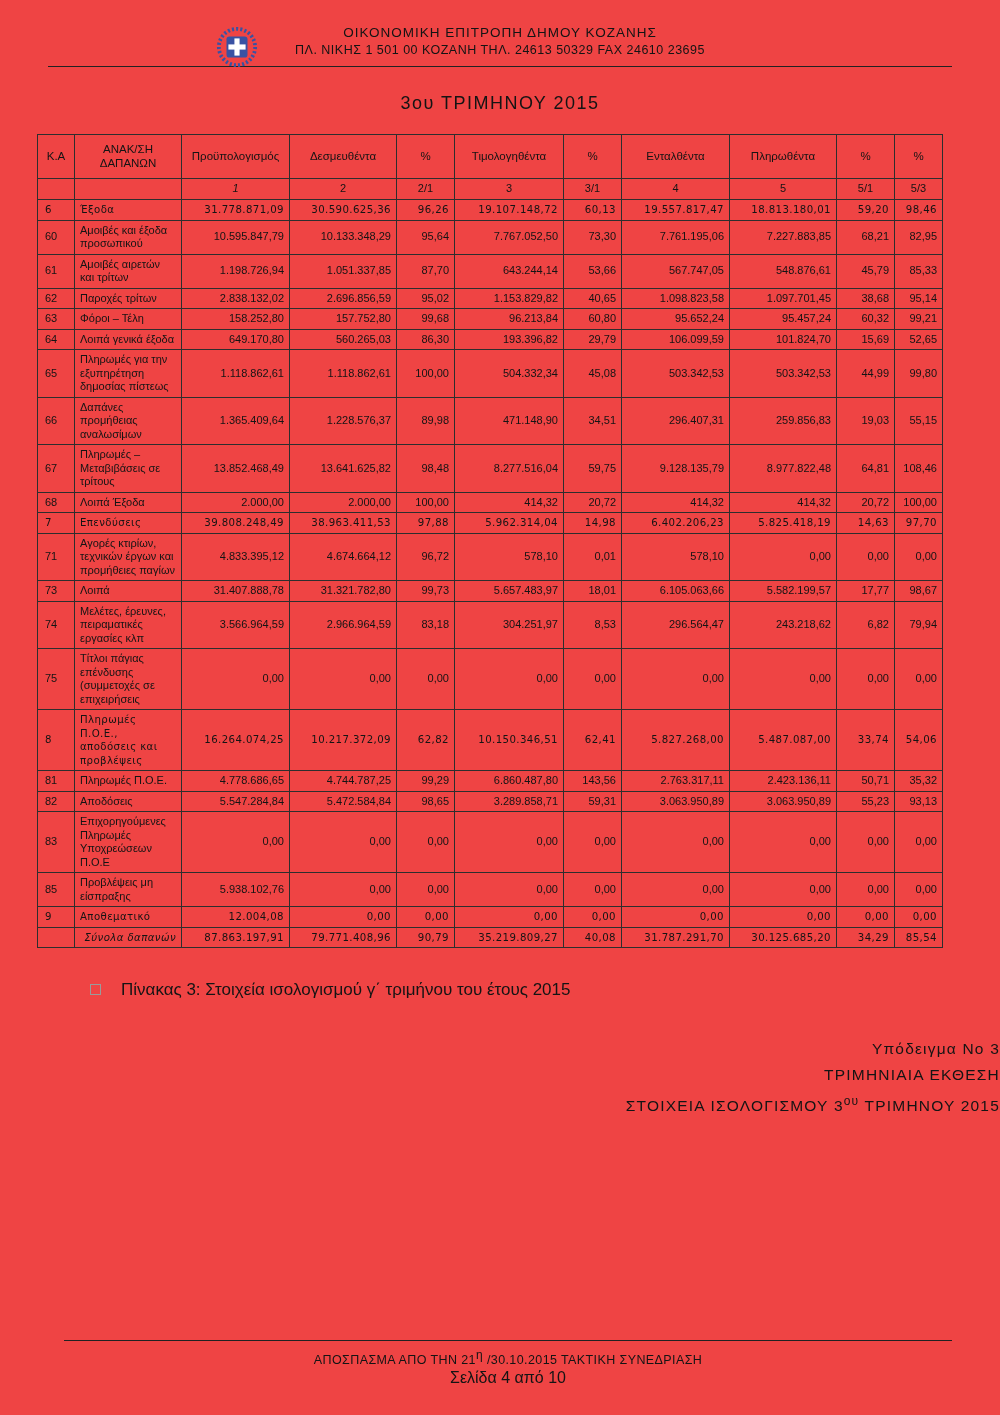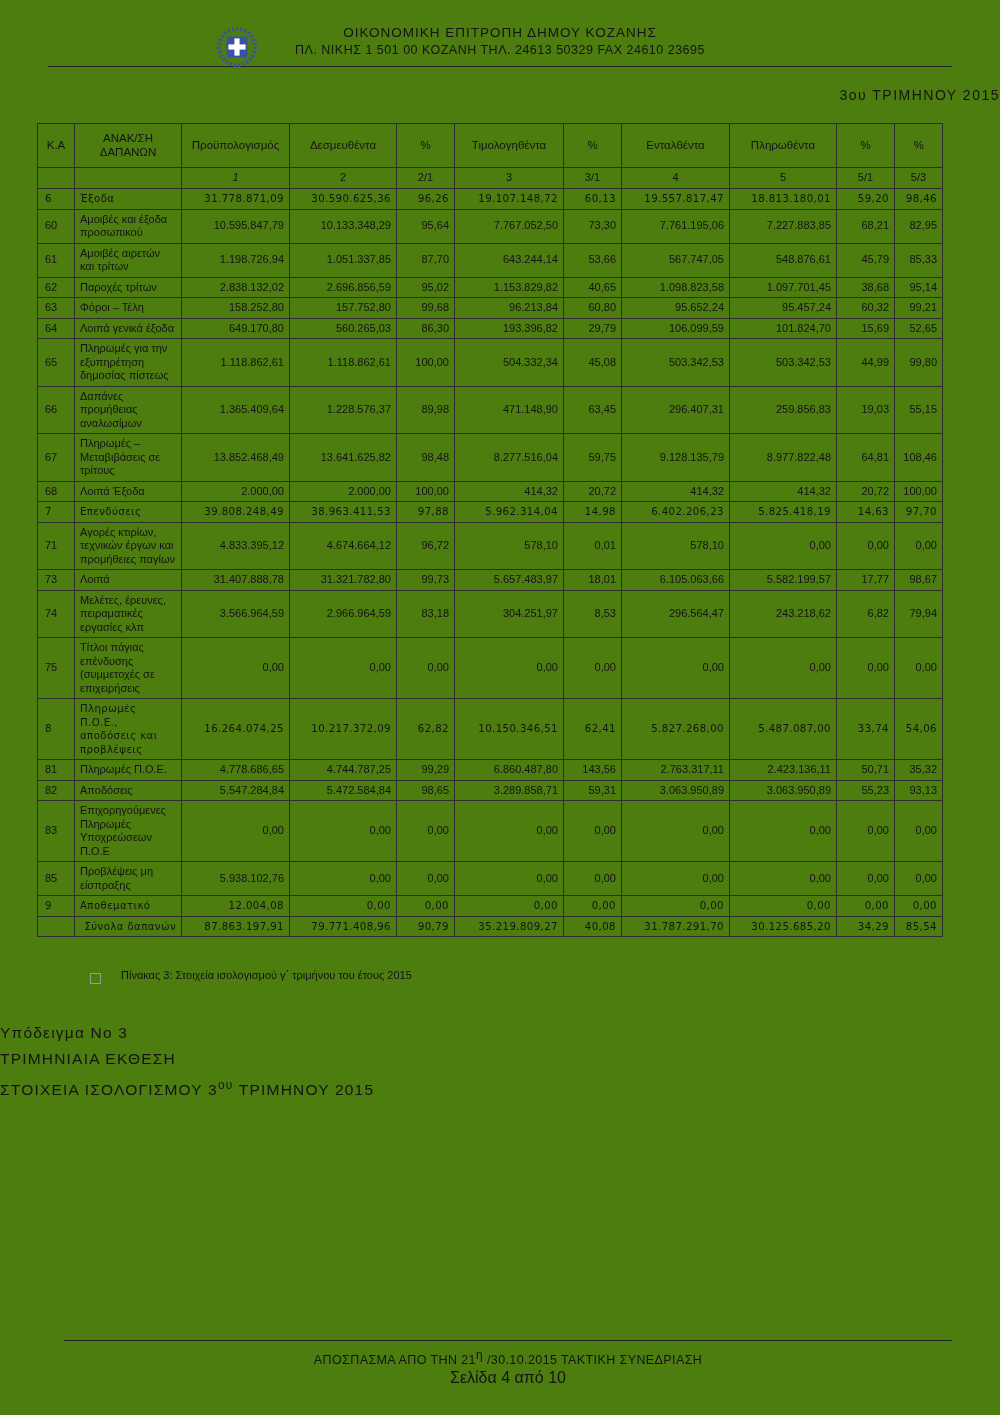--- a/index.html
+++ b/index.html
@@ -1,49 +1,49 @@
 <!DOCTYPE html>
 <html><head>
 <meta charset="utf-8">
 <style>
   * { margin:0; padding:0; box-sizing:border-box; }
   html,body { background:#ffffff; }
   .page {
     position:relative; width:1000px; height:1415px; margin:0 auto;
-    background:#4d7c0f; color:#141414;
+    background:#ef4444; color:#141414;
     font-family:"Liberation Sans", sans-serif; overflow:hidden;
   }
   
   .doc-header { position:relative; padding-top:24px; text-align:center; }
   .logo { position:absolute; left:216px; top:26px; width:42px; height:42px; }
   .org-line1 { font-size:13.5px; letter-spacing:1px; line-height:18px; }
   .org-line2 { font-size:12.5px; letter-spacing:0.5px; line-height:17px; }
   .header-rule { border:none; border-top:1.6px solid #222; margin:7px 48px 0 48px; }
-  .doc-title { margin-top:20px; text-align:right; font-size:14px; letter-spacing:1.5px; }
+  .doc-title { margin-top:26px; text-align:center; font-size:18px; letter-spacing:1.5px; }
   
   table.budget {
     margin:20px 0 0 37px; width:905px;
     border-collapse:collapse; table-layout:fixed;padding-left:14px;
   }
   .budget th, .budget td {
     border:1px solid #2e2e2e; font-size:11px; line-height:13.5px;
     padding:3px 5px; vertical-align:middle; word-wrap:break-word;
   }
   .budget th.h  { font-weight:normal; font-size:11.5px; text-align:center; height:44px; }
   .budget th.idx { font-weight:normal; font-size:11px; text-align:center; height:21px; }
   .idx-italic { font-style:italic; }
   .budget td.ka { text-align:left; padding-left:7px; }
   .budget td.label { text-align:left; }
   .budget td.num { text-align:right; }
   .budget tr.emph td { font-family:"DejaVu Sans", sans-serif; font-size:10.2px; letter-spacing:0.4px; }
-  .budget tr.total td.label { text-align:right;border-radius:8px; }
+  .budget tr.total td.label { font-style:italic; text-align:right;border-radius:8px; }
   
-  .table-caption { display:flex; align-items:flex-start; margin:32px 0 0 90px; font-size:11px; }
+  .table-caption { display:flex; align-items:flex-start; margin:32px 0 0 90px; font-size:17px; }
   .bullet-square { width:11px; height:11px; border:1.5px solid #9a9a9a; margin:4px 20px 0 0; flex:none; }
-  .subtitle-block { margin-top:36px; text-align:left; font-size:15.5px; line-height:26px; letter-spacing:1.2px; }
+  .subtitle-block { margin-top:36px; text-align:right; font-size:15.5px; line-height:26px; letter-spacing:1.2px; }
   sup.sm { font-size:12px; }
   
   .doc-footer { position:absolute; left:16px; right:0; top:1340px; text-align:center; }
   .footer-rule { border:none; border-top:1.4px solid #222; margin:0 48px 6px 48px; }
   .footer-line1 { font-size:12.5px; letter-spacing:0.4px; line-height:17px; }
   .footer-line2 { font-size:16px; line-height:17px; }
 </style>
 </head>
 <body>
 
@@ -200,21 +200,21 @@
           <td class="num">44,99</td>
           <td class="num">99,80</td>
         </tr>
         <tr>
           <td class="ka">66</td>
           <td class="label">Δαπάνες προμήθειας αναλωσίμων</td>
           <td class="num">1.365.409,64</td>
           <td class="num">1.228.576,37</td>
           <td class="num">89,98</td>
           <td class="num">471.148,90</td>
-          <td class="num">63,45</td>
+          <td class="num">34,51</td>
           <td class="num">296.407,31</td>
           <td class="num">259.856,83</td>
           <td class="num">19,03</td>
           <td class="num">55,15</td>
         </tr>
         <tr>
           <td class="ka">67</td>
           <td class="label">Πληρωμές – Μεταβιβάσεις σε τρίτους</td>
           <td class="num">13.852.468,49</td>
           <td class="num">13.641.625,82</td>

